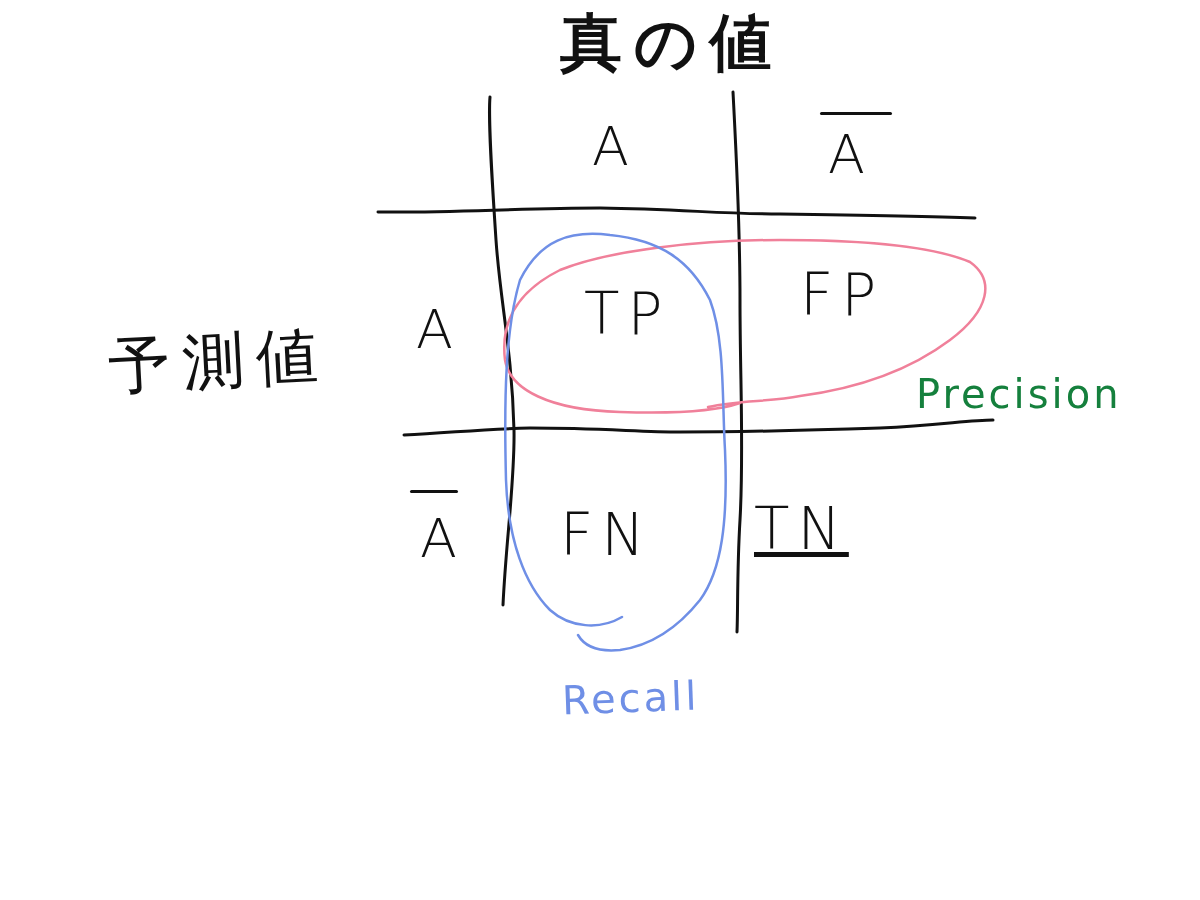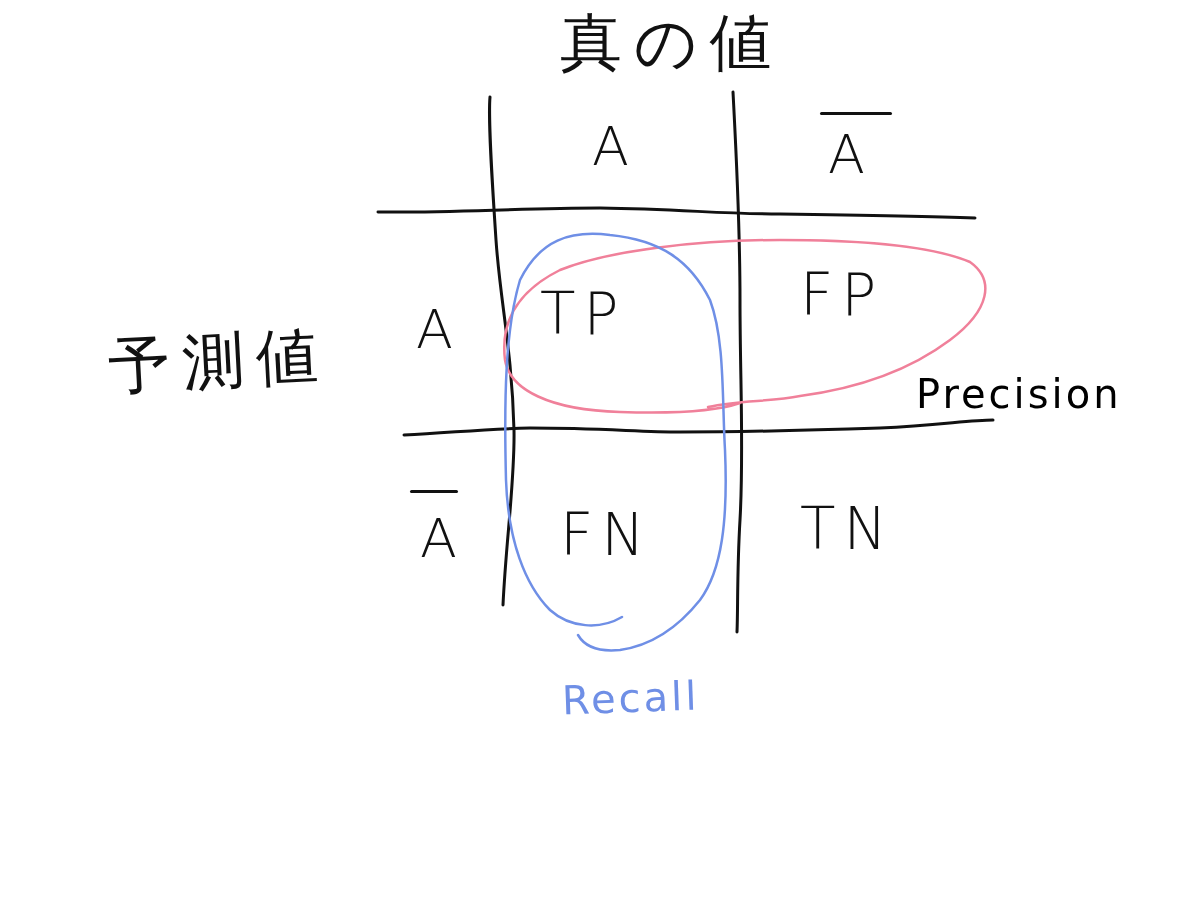--- a/index.html
+++ b/index.html
@@ -23,31 +23,31 @@
   <path d="M490 97 C488 120, 492 180, 496 240 C500 300, 512 350, 514 430 C515 480, 506 540, 503 605" fill="none" stroke="#111" stroke-width="3" stroke-linecap="round"></path>
   <path d="M733 92 C736 150, 740 220, 740 300 C740 380, 744 450, 740 520 C737 570, 738 610, 737 632" fill="none" stroke="#111" stroke-width="3" stroke-linecap="round"></path>
   <path d="M378 212 C450 213, 520 208, 600 208 C680 209, 720 214, 780 214 C850 215, 920 216, 975 218" fill="none" stroke="#111" stroke-width="3" stroke-linecap="round"></path>
   <path d="M404 435 C450 433, 480 429, 530 428 C600 428, 640 432, 680 432 C760 432, 820 430, 880 428 C940 425, 970 420, 993 420" fill="none" stroke="#111" stroke-width="3" stroke-linecap="round"></path>
 
   <path d="M708 407 C740 400, 770 402, 800 396 C860 388, 910 370, 950 340 C990 310, 995 280, 970 262 C930 245, 860 240, 780 240 C700 240, 610 250, 560 270 C520 290, 500 320, 505 360 C510 390, 550 410, 620 412 C680 414, 720 410, 740 403" fill="none" stroke="#f0809a" stroke-width="2.5" stroke-linecap="round"></path>
 
   <path d="M622 617 C600 630, 570 628, 550 610 C525 585, 508 540, 506 480 C504 400, 505 330, 520 280 C540 240, 570 230, 610 235 C660 240, 690 260, 710 300 C725 340, 722 400, 725 450 C728 520, 722 570, 700 600 C680 625, 655 645, 620 650 C600 652, 585 647, 578 635" fill="none" stroke="#6f8fe6" stroke-width="2.5" stroke-linecap="round"></path>
 </svg>
 
-<div class="lbl jp" style="left:560px; top:12px;">真の値</div>
+<div class="lbl jp" style="left:560px; top:12px;font-weight:bold;">真の値</div>
 
 <div class="lbl jp" style="left:108px; top:330px; transform:rotate(-3deg);">予測値</div>
 
 <div class="lbl hdr" style="left:592px; top:120px;">A</div>
 <div class="bar" style="left:820px; top:112px; width:72px;"></div>
 <div class="lbl hdr" style="left:828px; top:128px;">A</div>
 
 <div class="lbl hdr" style="left:416px; top:303px;">A</div>
 <div class="bar" style="left:410px; top:490px; width:48px;"></div>
 <div class="lbl hdr" style="left:420px; top:512px;">A</div>
 
-<div class="lbl cell" style="left:540px; top:285px;text-align:right;">TP</div>
+<div class="lbl cell" style="left:584px; top:285px;text-align:right;">TP</div>
 <div class="lbl cell" style="left:800px; top:266px;">FP</div>
 <div class="lbl cell" style="left:560px; top:506px;">FN</div>
-<div class="lbl cell" style="left:800px; top:500px;">TN</div>
+<div class="lbl cell" style="left:754px; top:500px;text-decoration:underline;">TN</div>
 
-<div class="note" style="left:916px; top:374px; color:#000000;">Precision</div>
+<div class="note" style="left:916px; top:374px; color:#15803d;">Precision</div>
 <div class="note" style="left:562px; top:678px; color:#6f8fe6; transform:rotate(-2deg);">Recall</div>
 
 </body></html>

